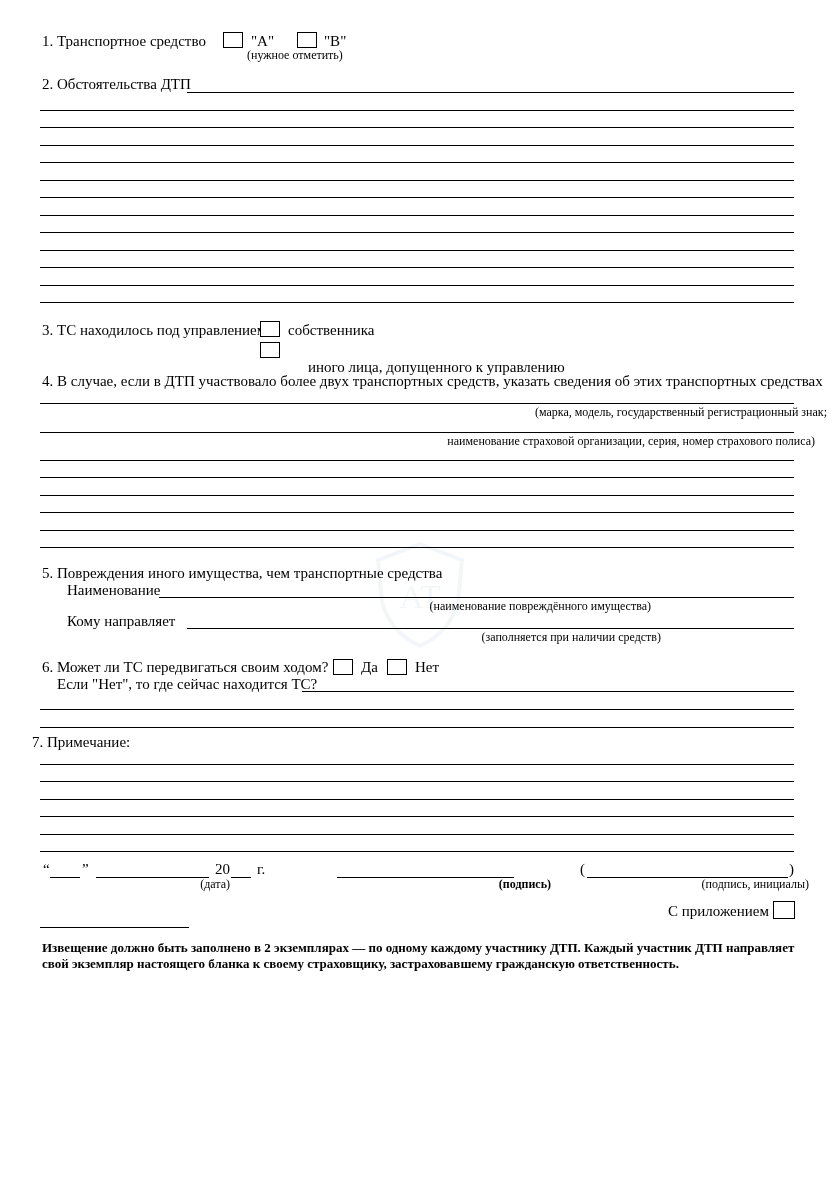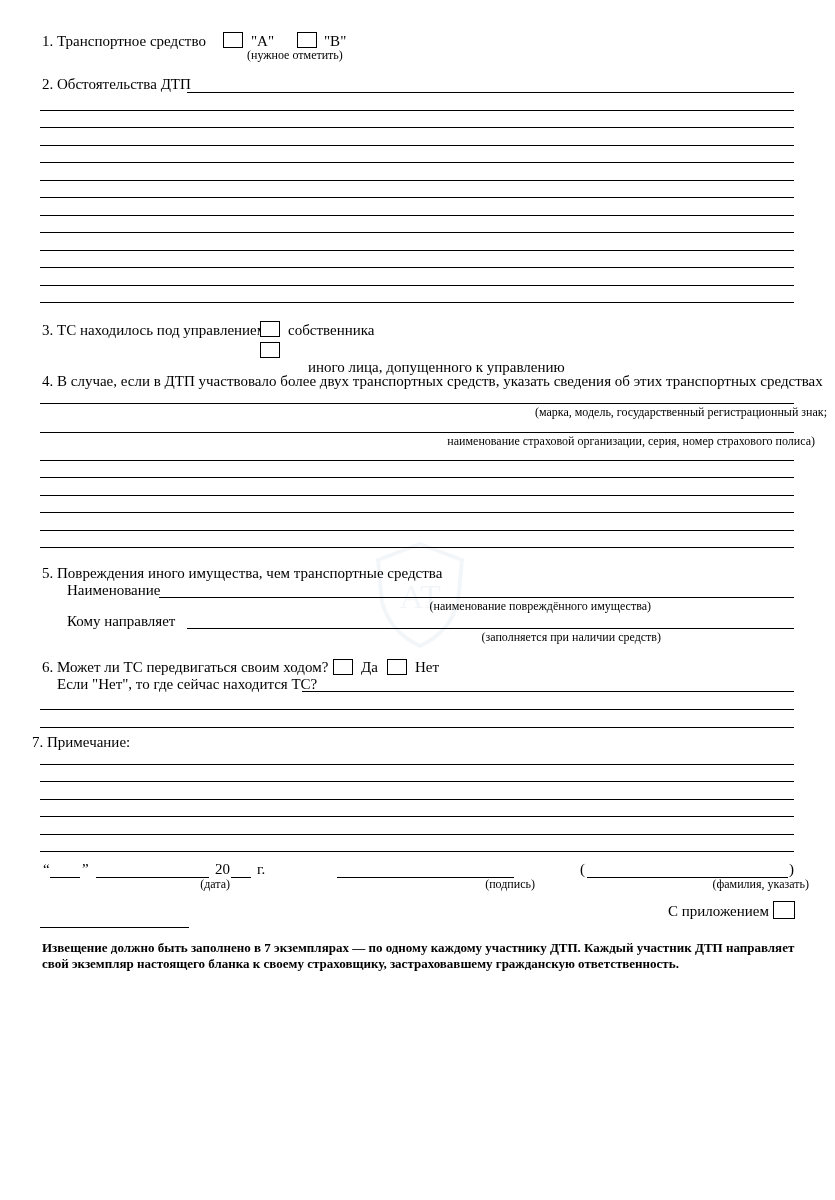--- a/index.html
+++ b/index.html
@@ -94,23 +94,23 @@
 
 <div class="t" style="left:43px; top:862px;">“</div>
 <div class="ln" style="left:50px; width:30px; top:877px;"></div>
 <div class="t" style="left:82px; top:862px;">”</div>
 <div class="ln" style="left:96px; width:113px; top:877px;"></div>
 <div class="cap" style="left:96px; width:113px; top:879px;">(дата)</div>
 <div class="t" style="left:215px; top:862px;">20</div>
 <div class="ln" style="left:231px; width:20px; top:877px;"></div>
 <div class="t" style="left:257px; top:862px;">г.</div>
 <div class="ln" style="left:337px; width:177px; top:877px;"></div>
-<div class="cap" style="left:337px; width:177px; top:879px;">(подпись)</div>
+<div class="cap" style="left:353px; width:177px; top:879px;font-weight:bold;">(подпись)</div>
 <div class="t" style="left:580px; top:862px;">(</div>
 <div class="ln" style="left:587px; width:201px; top:877px;"></div>
-<div class="cap" style="left:587px; width:201px; top:879px;">(фамилия, указать)</div>
+<div class="cap" style="left:587px; width:201px; top:879px;">(подпись, инициалы)</div>
 <div class="t" style="left:789px; top:862px;">)</div>
 
 <div class="t" style="left:668px; top:904px;">С приложением</div>
 <div class="cb" style="left:773px; top:901px; width:22px; height:18px;"></div>
 
 <div class="ln" style="left:40px; width:149px; top:927px;"></div>
-<div class="bold" style="left:42px; top:940px;">Извещение должно быть заполнено в 7 экземплярах — по одному каждому участнику ДТП. Каждый участник ДТП направляет свой экземпляр настоящего бланка к своему страховщику, застраховавшему гражданскую ответственность.</div>
+<div class="bold" style="left:42px; top:940px;">Извещение должно быть заполнено в 2 экземплярах — по одному каждому участнику ДТП. Каждый участник ДТП направляет свой экземпляр настоящего бланка к своему страховщику, застраховавшему гражданскую ответственность.</div>
 
 </body></html>

